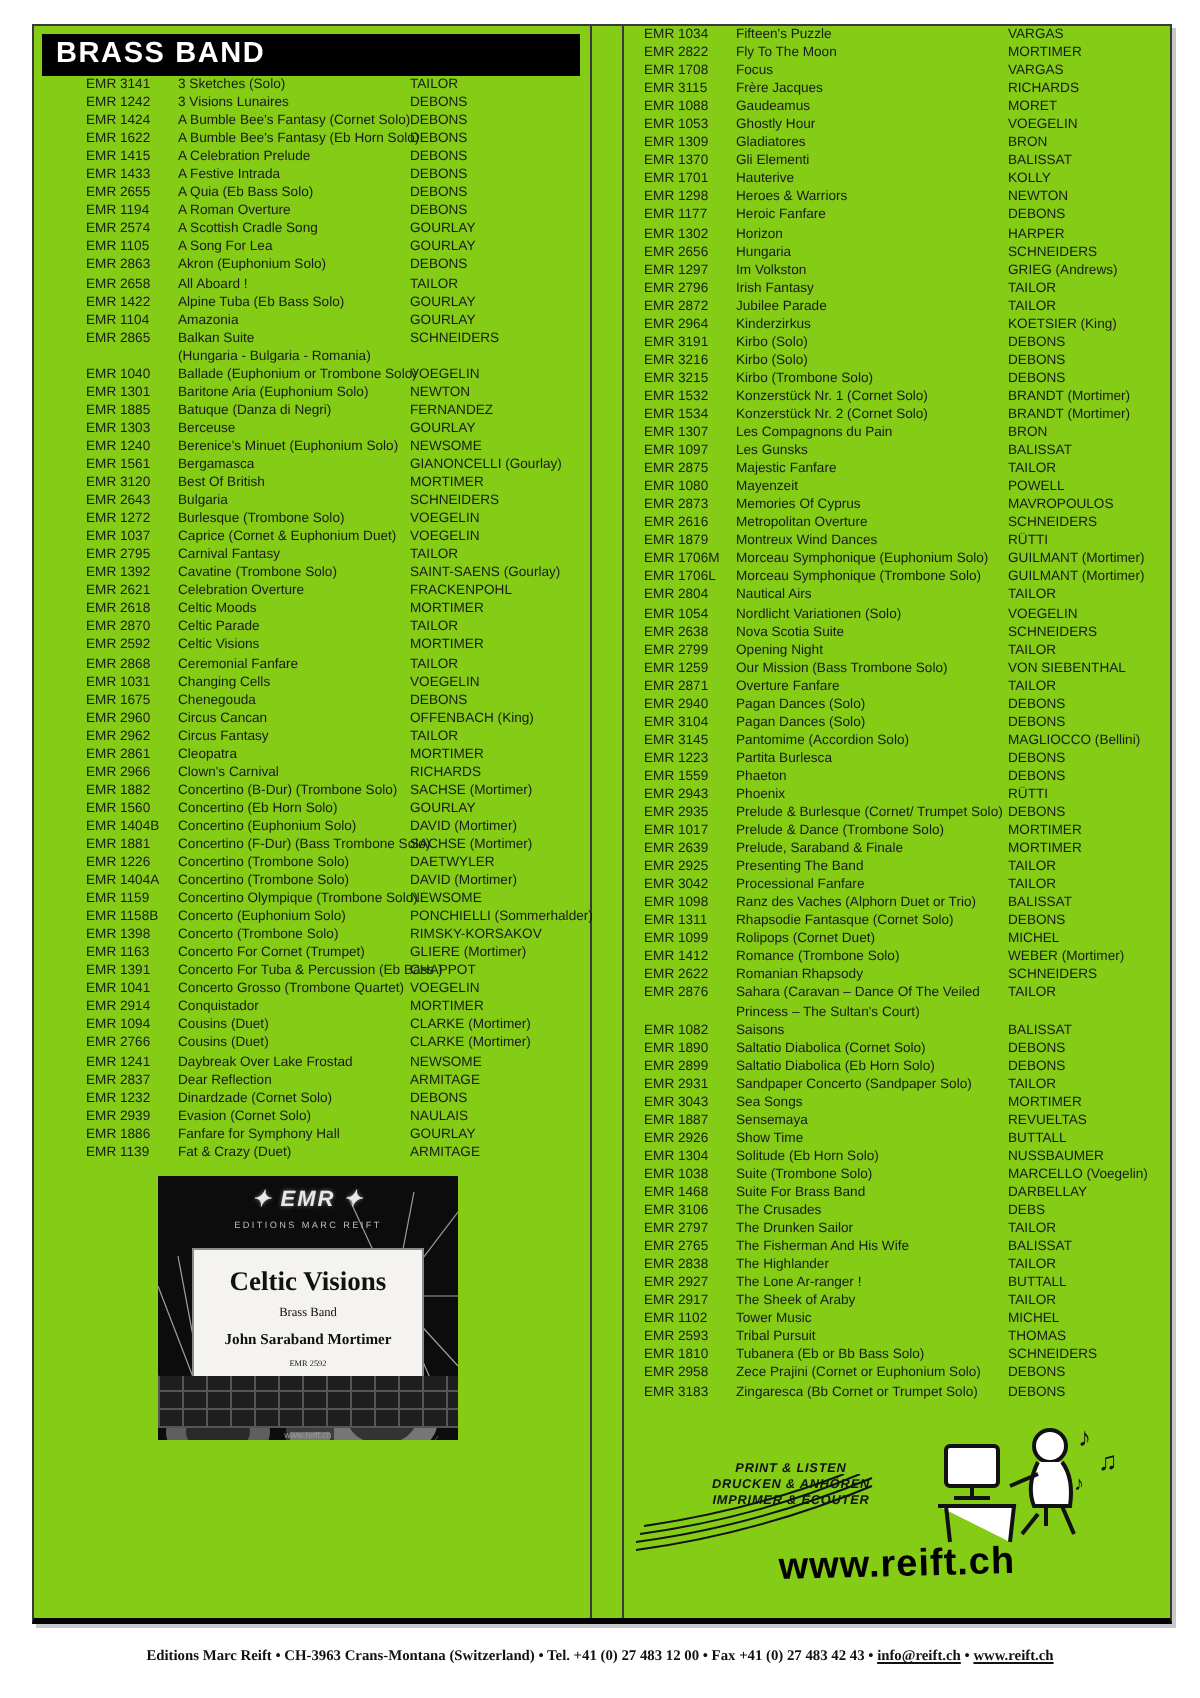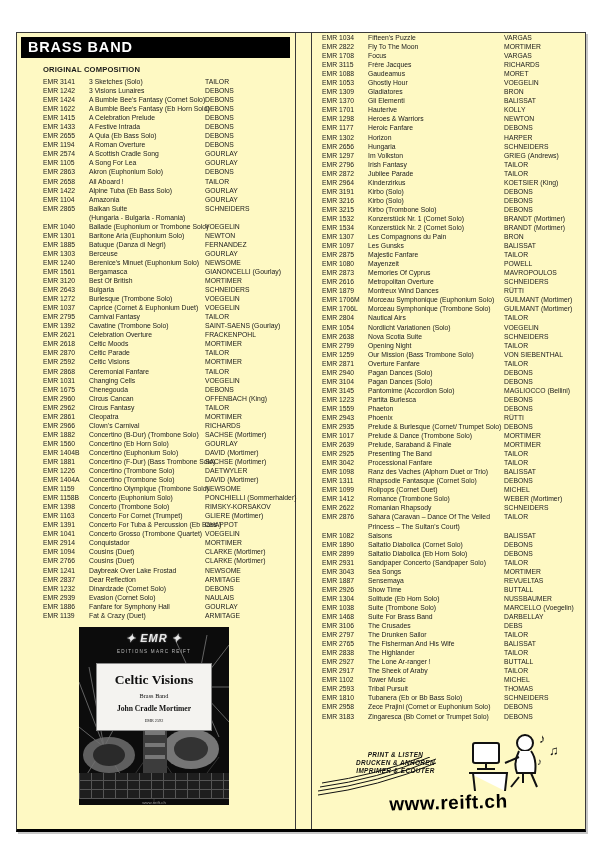--- a/index.html
+++ b/index.html
@@ -1,33 +1,33 @@
 <!DOCTYPE html>
 <html><head>
 <meta charset="utf-8">
 <style>
   html,body{margin:0;padding:0;background:#e8e8e8;}
   .page{position:relative;width:600px;height:849px;background:#ffffff;font-family:"Liberation Sans",sans-serif;color:#1a1a1a;overflow:hidden;}
-  .content-box{position:absolute;left:16px;top:32px;width:568px;height:796px;border:1px solid #3a3a3a;border-bottom:3px solid #000;box-shadow:2px 2px 0 rgba(0,0,0,.22);display:flex;background:#fef9c3;gap:15px;}
+  .content-box{position:absolute;left:16px;top:12px;width:568px;height:796px;border:1px solid #3a3a3a;border-bottom:3px solid #000;box-shadow:2px 2px 0 rgba(0,0,0,.22);display:flex;background:#84cc16;gap:15px;}
   .col{box-sizing:border-box;}
   .col-left{width:279px;border-right:1px solid #3a3a3a;}
   .col-right{flex:1;border-left:1px solid #3a3a3a;}
   .band-header{margin:4px 5px 0 4px;height:21px;line-height:21px;background:#000;color:#fff;font-weight:bold;font-size:14.5px;letter-spacing:.8px;padding-left:7px;}
   .section-title{margin:7px 0 3px 26px;font-weight:bold;font-size:7.6px;letter-spacing:.2px;}
   .cont-title{padding:6px 0 3px 10px;font-weight:bold;font-style:italic;font-size:7.2px;}
   .rows{}
   .row{display:grid;height:9.05px;line-height:9.05px;font-size:6.8px;white-space:nowrap;}
   .col-left .row{grid-template-columns:46px 116px 1fr;padding-left:26px;}
   .col-right .row{grid-template-columns:46px 136px 1fr;padding-left:10px;}
   .c-emr{overflow:visible;}
   .c-title{overflow:visible;}
   .c-comp{overflow:visible;}
   .row .c-note{grid-column:2 / span 2;}
   
-  .cover{position:relative;width:150px;height:178px;margin:7px 0 0 62px;background:#0c0c0c;overflow:hidden;}
+  .cover{position:relative;width:150px;height:132px;margin:7px 0 0 62px;background:#0c0c0c;overflow:hidden;}
   .cover-sparks{position:absolute;left:0;top:0;}
   .cover-logo{position:absolute;top:5px;left:0;width:100%;text-align:center;color:#e8e8e8;font-style:italic;font-weight:bold;font-size:11px;letter-spacing:1px;text-shadow:0 0 2px #777;}
   .cover-logo-sub{position:absolute;top:22px;left:0;width:100%;text-align:center;color:#bdbdbd;font-size:4.6px;letter-spacing:1.2px;}
   .cover-panel{position:absolute;left:17px;right:17px;top:36px;height:66px;background:#f4f3f0;border:1px solid #8a8a8a;text-align:center;color:#111;}
   .cover-title{font-family:"Liberation Serif",serif;font-weight:bold;font-size:13.5px;margin-top:8px;}
   .cover-subtitle{font-family:"Liberation Serif",serif;font-size:6.3px;margin-top:4px;}
   .cover-composer{font-family:"Liberation Serif",serif;font-weight:bold;font-size:7.6px;margin-top:5px;}
   .cover-no{font-family:"Liberation Serif",serif;font-size:4.2px;margin-top:5px;}
   .cover-bricks{position:absolute;left:0;bottom:6px;width:100%;height:26px;background:
      repeating-linear-gradient(0deg,#555 0 1px,transparent 1px 9px),
@@ -44,21 +44,20 @@
   .footer .u{text-decoration:underline;}
 </style>
 </head>
 <body>
 
 <div class="page">
   <div class="content-box">
 
     <div class="col col-left">
       <div class="band-header">BRASS BAND</div>
-      <div class="section-title">ORIGINAL COMPOSITION</div>
       <div class="rows" id="left-rows">
           <div class="row">
             <span class="c-emr">EMR 3141</span>
             <span class="c-title">3 Sketches (Solo)</span>
             <span class="c-comp">TAILOR</span>
           </div>
           <div class="row">
             <span class="c-emr">EMR 1242</span>
             <span class="c-title">3 Visions Lunaires</span>
             <span class="c-comp">DEBONS</span>
@@ -383,21 +382,21 @@
           <rect x="64" y="100" width="24" height="55" fill="#3c3c3c"></rect>
           <rect x="66" y="104" width="20" height="4" fill="#777"></rect>
           <rect x="66" y="116" width="20" height="4" fill="#777"></rect>
           <rect x="66" y="128" width="20" height="4" fill="#777"></rect>
         </svg>
         <div class="cover-logo">✦ <span>EMR</span> ✦</div>
         <div class="cover-logo-sub">EDITIONS MARC REIFT</div>
         <div class="cover-panel">
           <div class="cover-title">Celtic Visions</div>
           <div class="cover-subtitle">Brass Band</div>
-          <div class="cover-composer">John Cradle Mortimer</div>
+          <div class="cover-composer">John Saraband Mortimer</div>
           <div class="cover-no">EMR 2592</div>
         </div>
         <div class="cover-bricks"></div>
         <div class="cover-url">www.reift.ch</div>
       </div>
     </div>
 
     <div class="col col-right">
       <div class="rows" id="right-rows">
           <div class="row">
@@ -809,13 +808,14 @@
           <text x="72" y="14" font-size="13" fill="#111">♪</text>
           <text x="82" y="26" font-size="13" fill="#111">♫</text>
           <text x="70" y="36" font-size="10" fill="#111">♪</text>
         </svg>
         <div class="ad-url">www.reift.ch</div>
       </div>
     </div>
 
   </div>
 
+  <div class="footer" id="footer"><span>Editions Marc Reift • CH-3963 Crans-Montana (Switzerland) • Tel. +41 (0) 27 483 12 00 • Fax +41 (0) 27 483 42 43 • </span><span class="u">info@reift.ch</span><span> • </span><span class="u">www.reift.ch</span></div>
 </div>
 
 </body></html>

